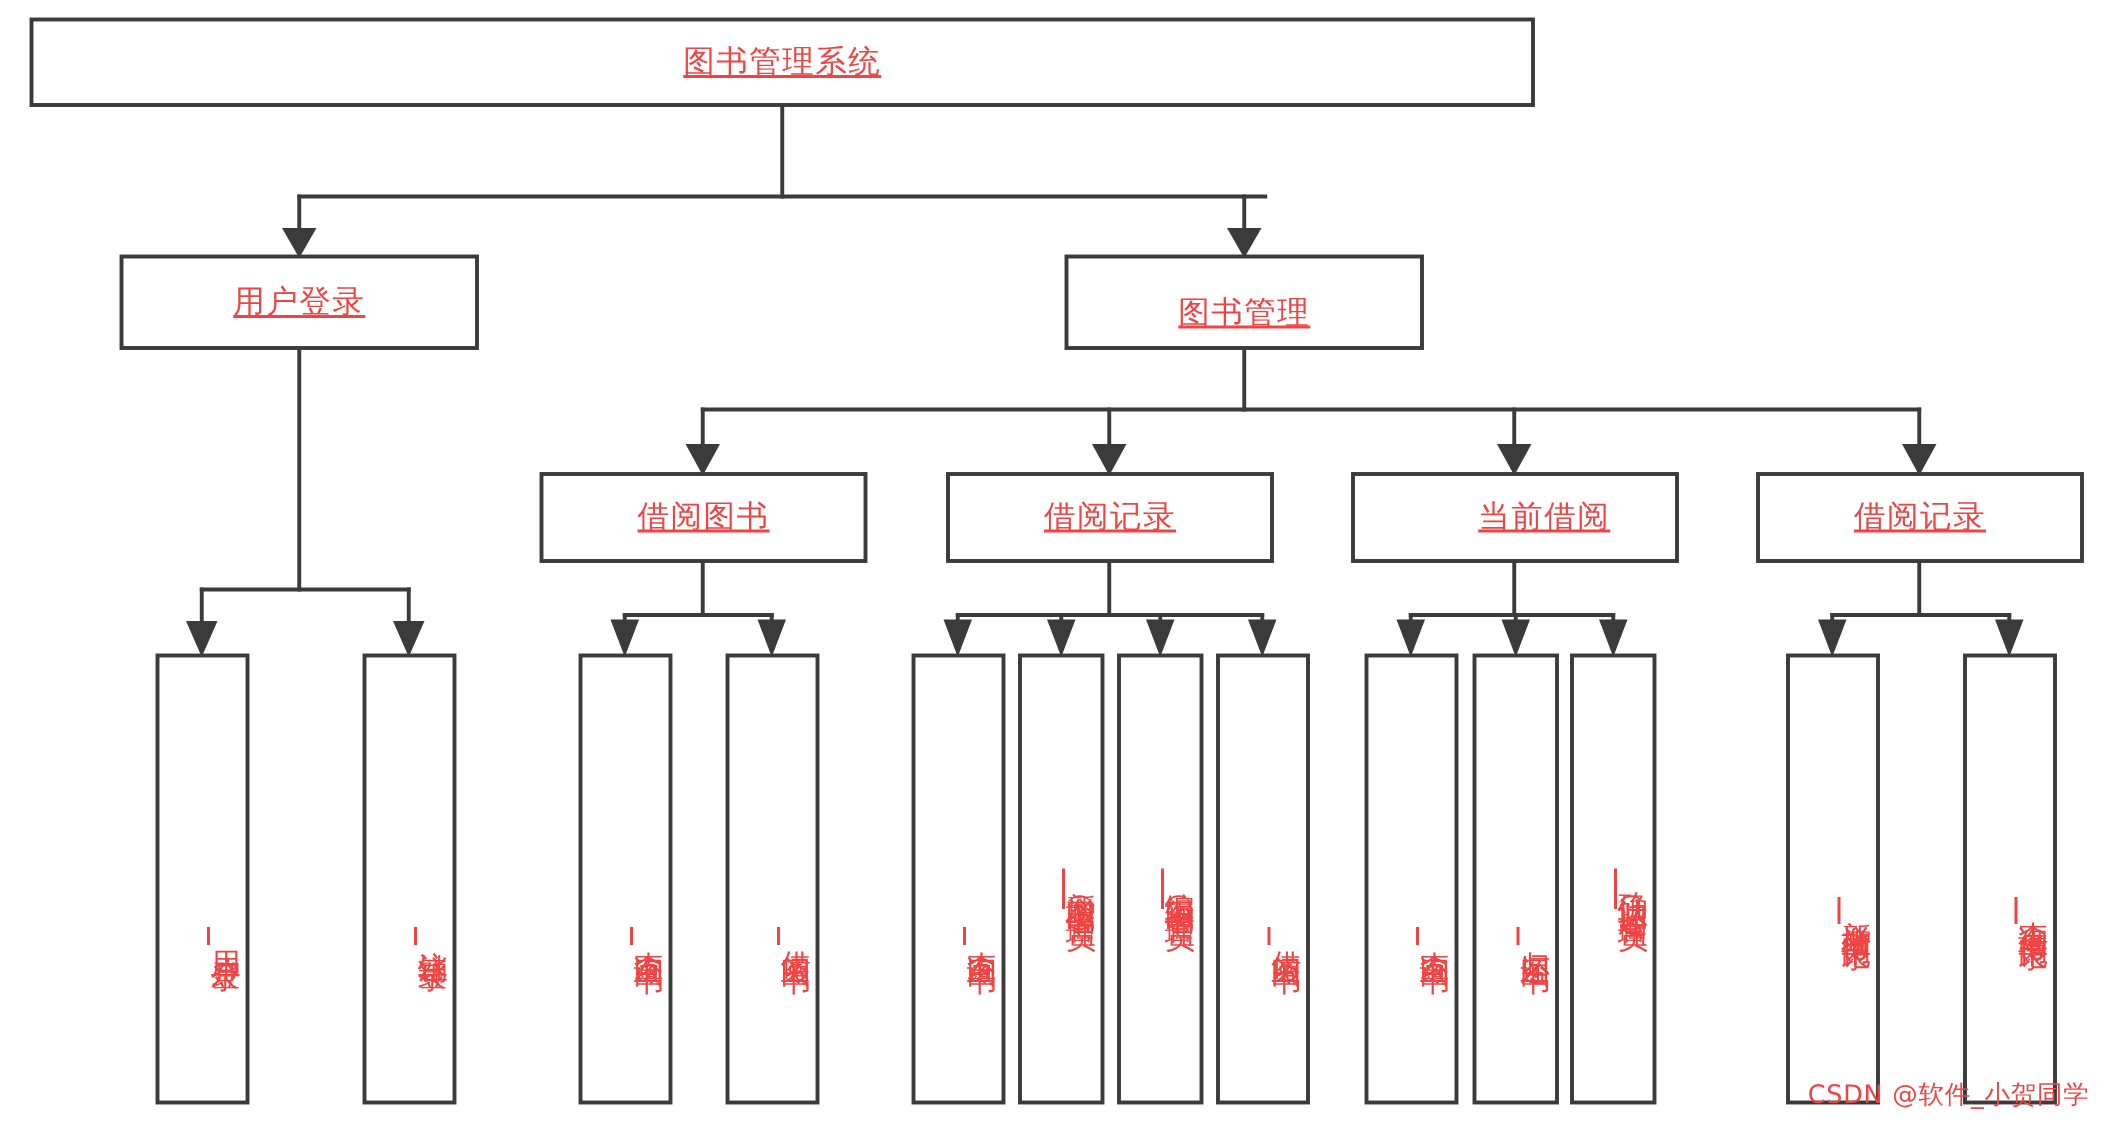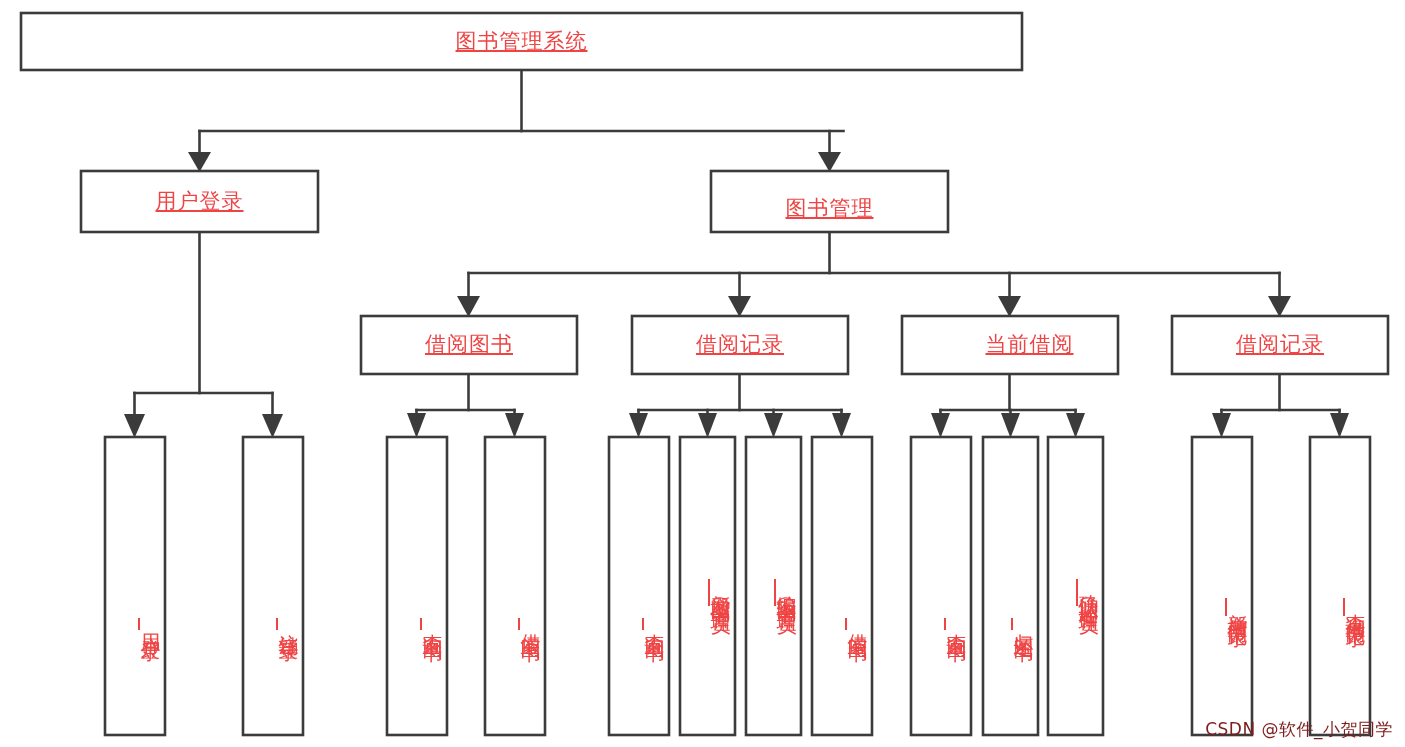--- a/index.html
+++ b/index.html
@@ -68,21 +68,21 @@
     white-space: nowrap;
   }
   .node-label.vertical.topaligned {
     padding-top: 6px;
   }
   .watermark {
     position: absolute;
     right: 12px;
     bottom: 6px;
     font-size: 17px;
-    color: #7f1d1d;
+    color: #ef4444;
     font-family: "DejaVu Sans", "Liberation Sans", sans-serif;
     letter-spacing: 0.5px;
     white-space: nowrap;
   }
 </style>
 </head>
 <body>
 
 <div id="diagram-root">
 

